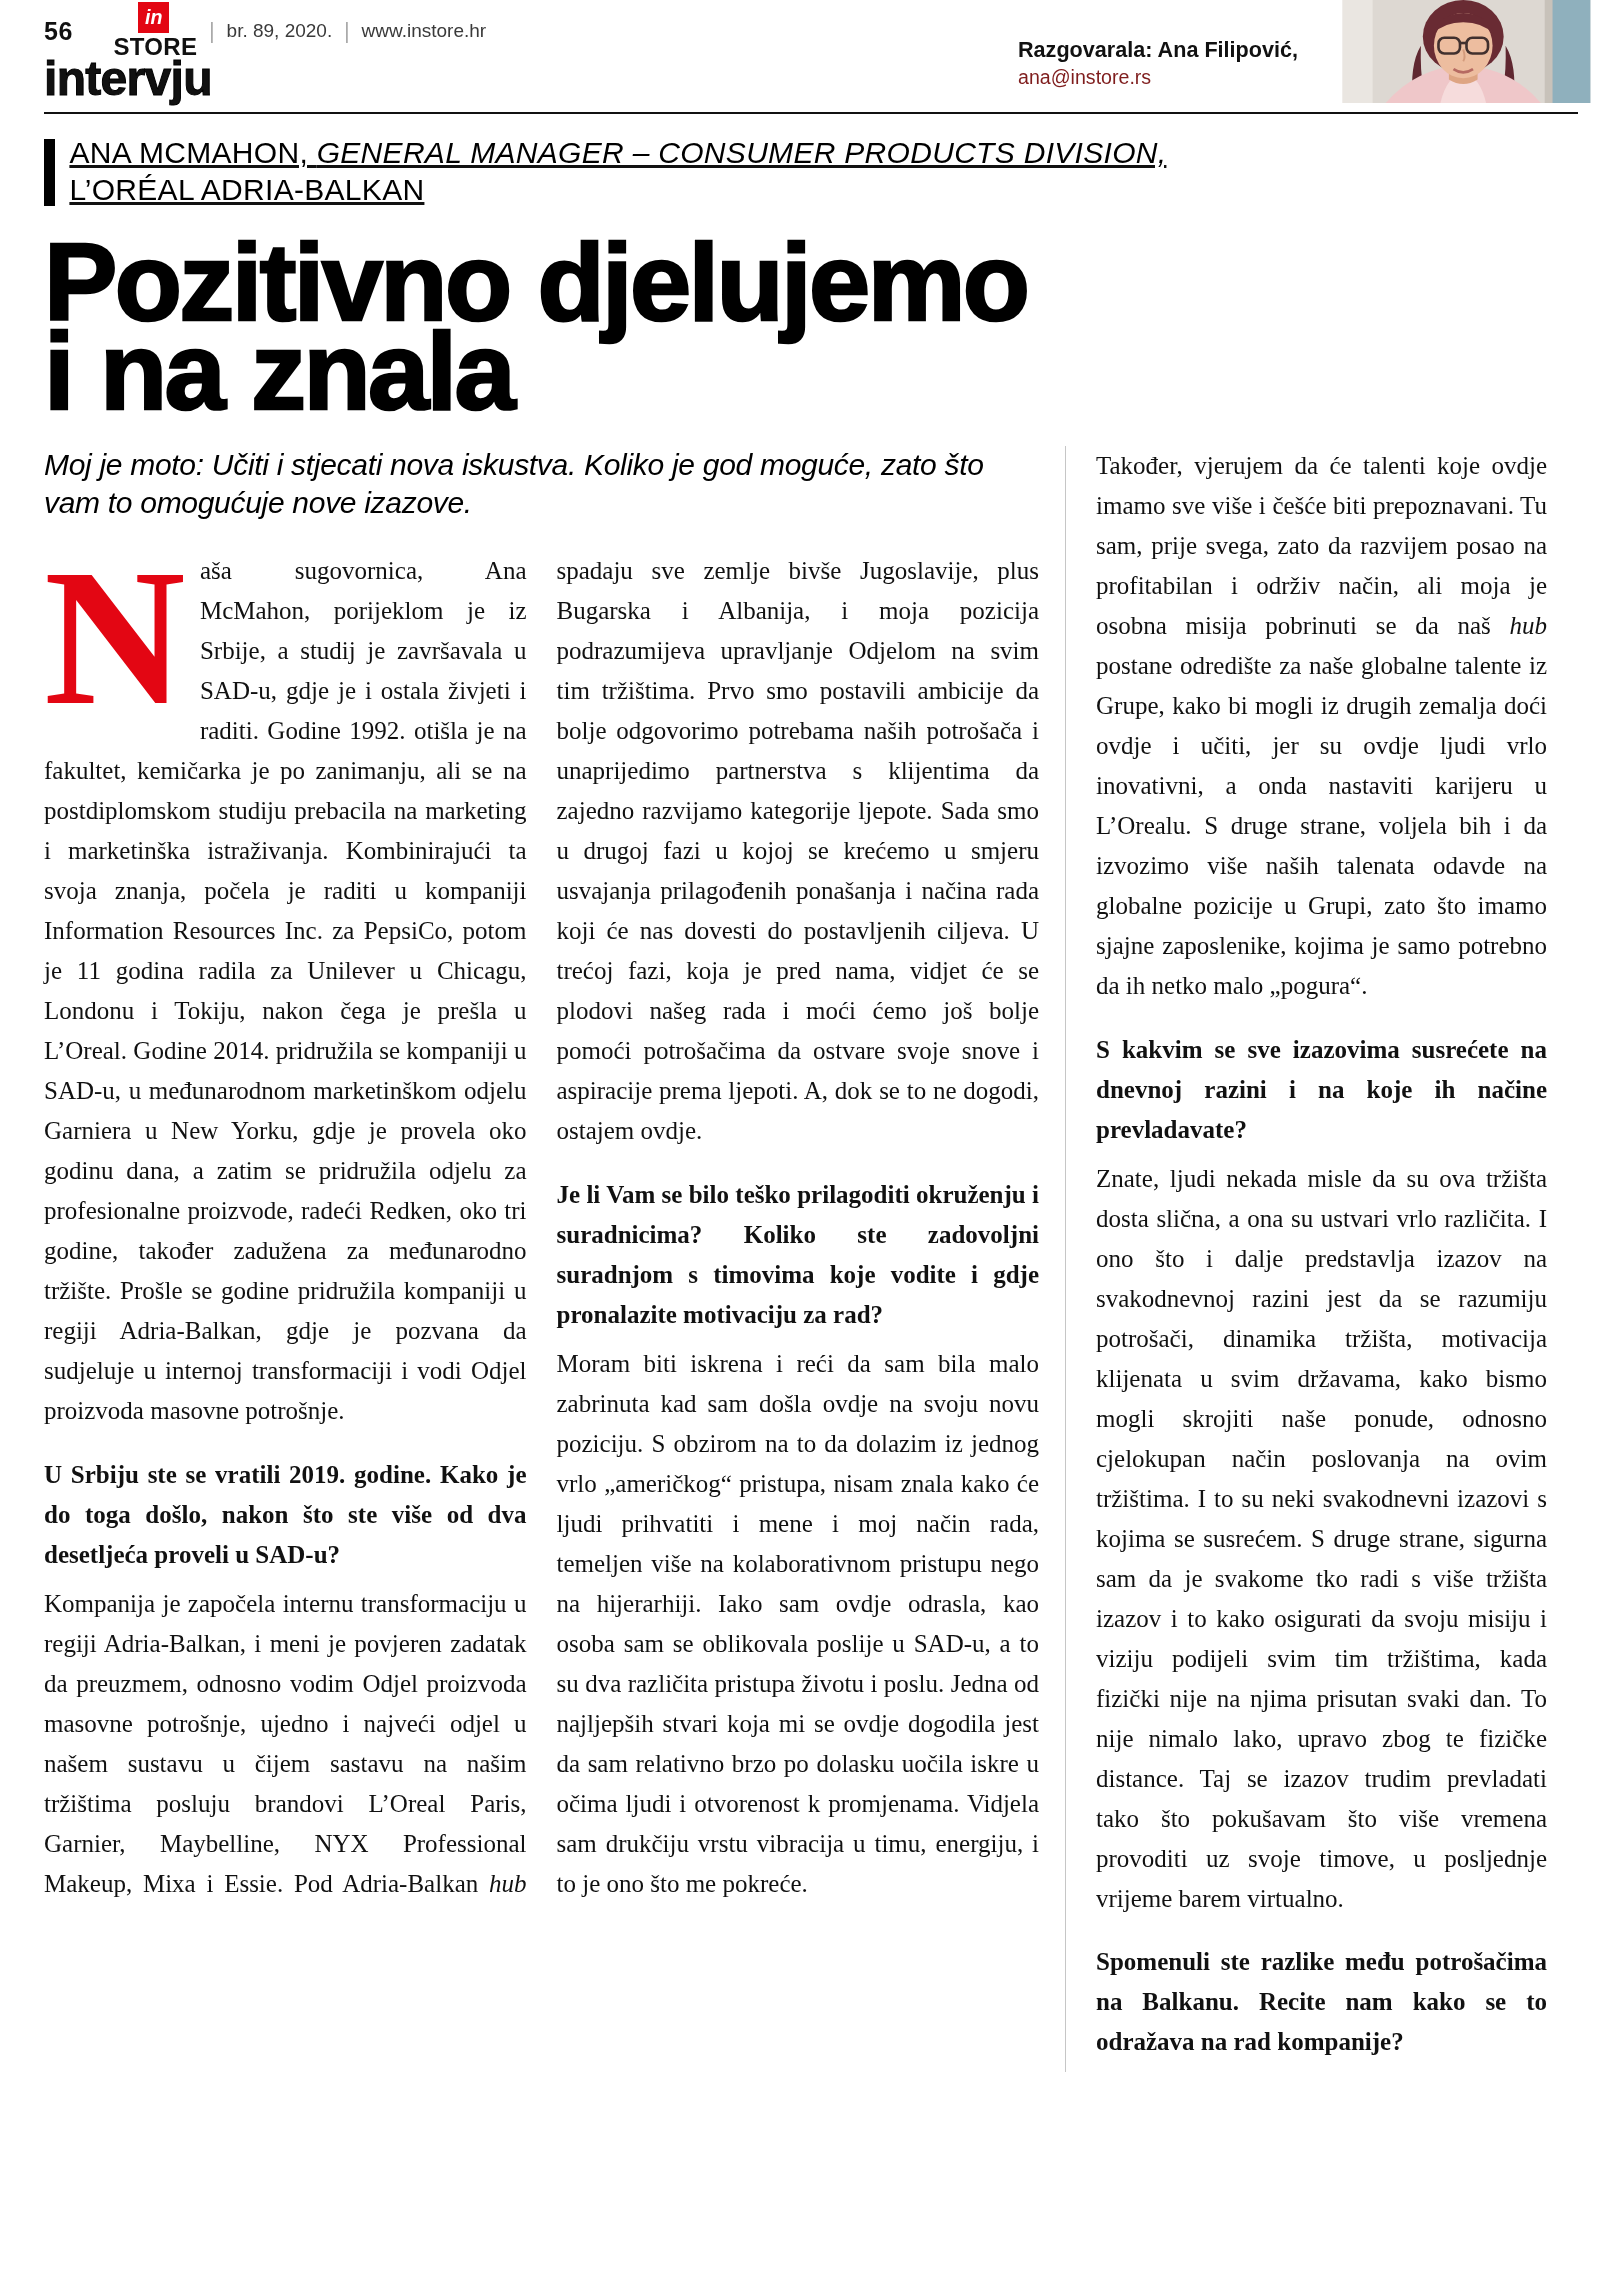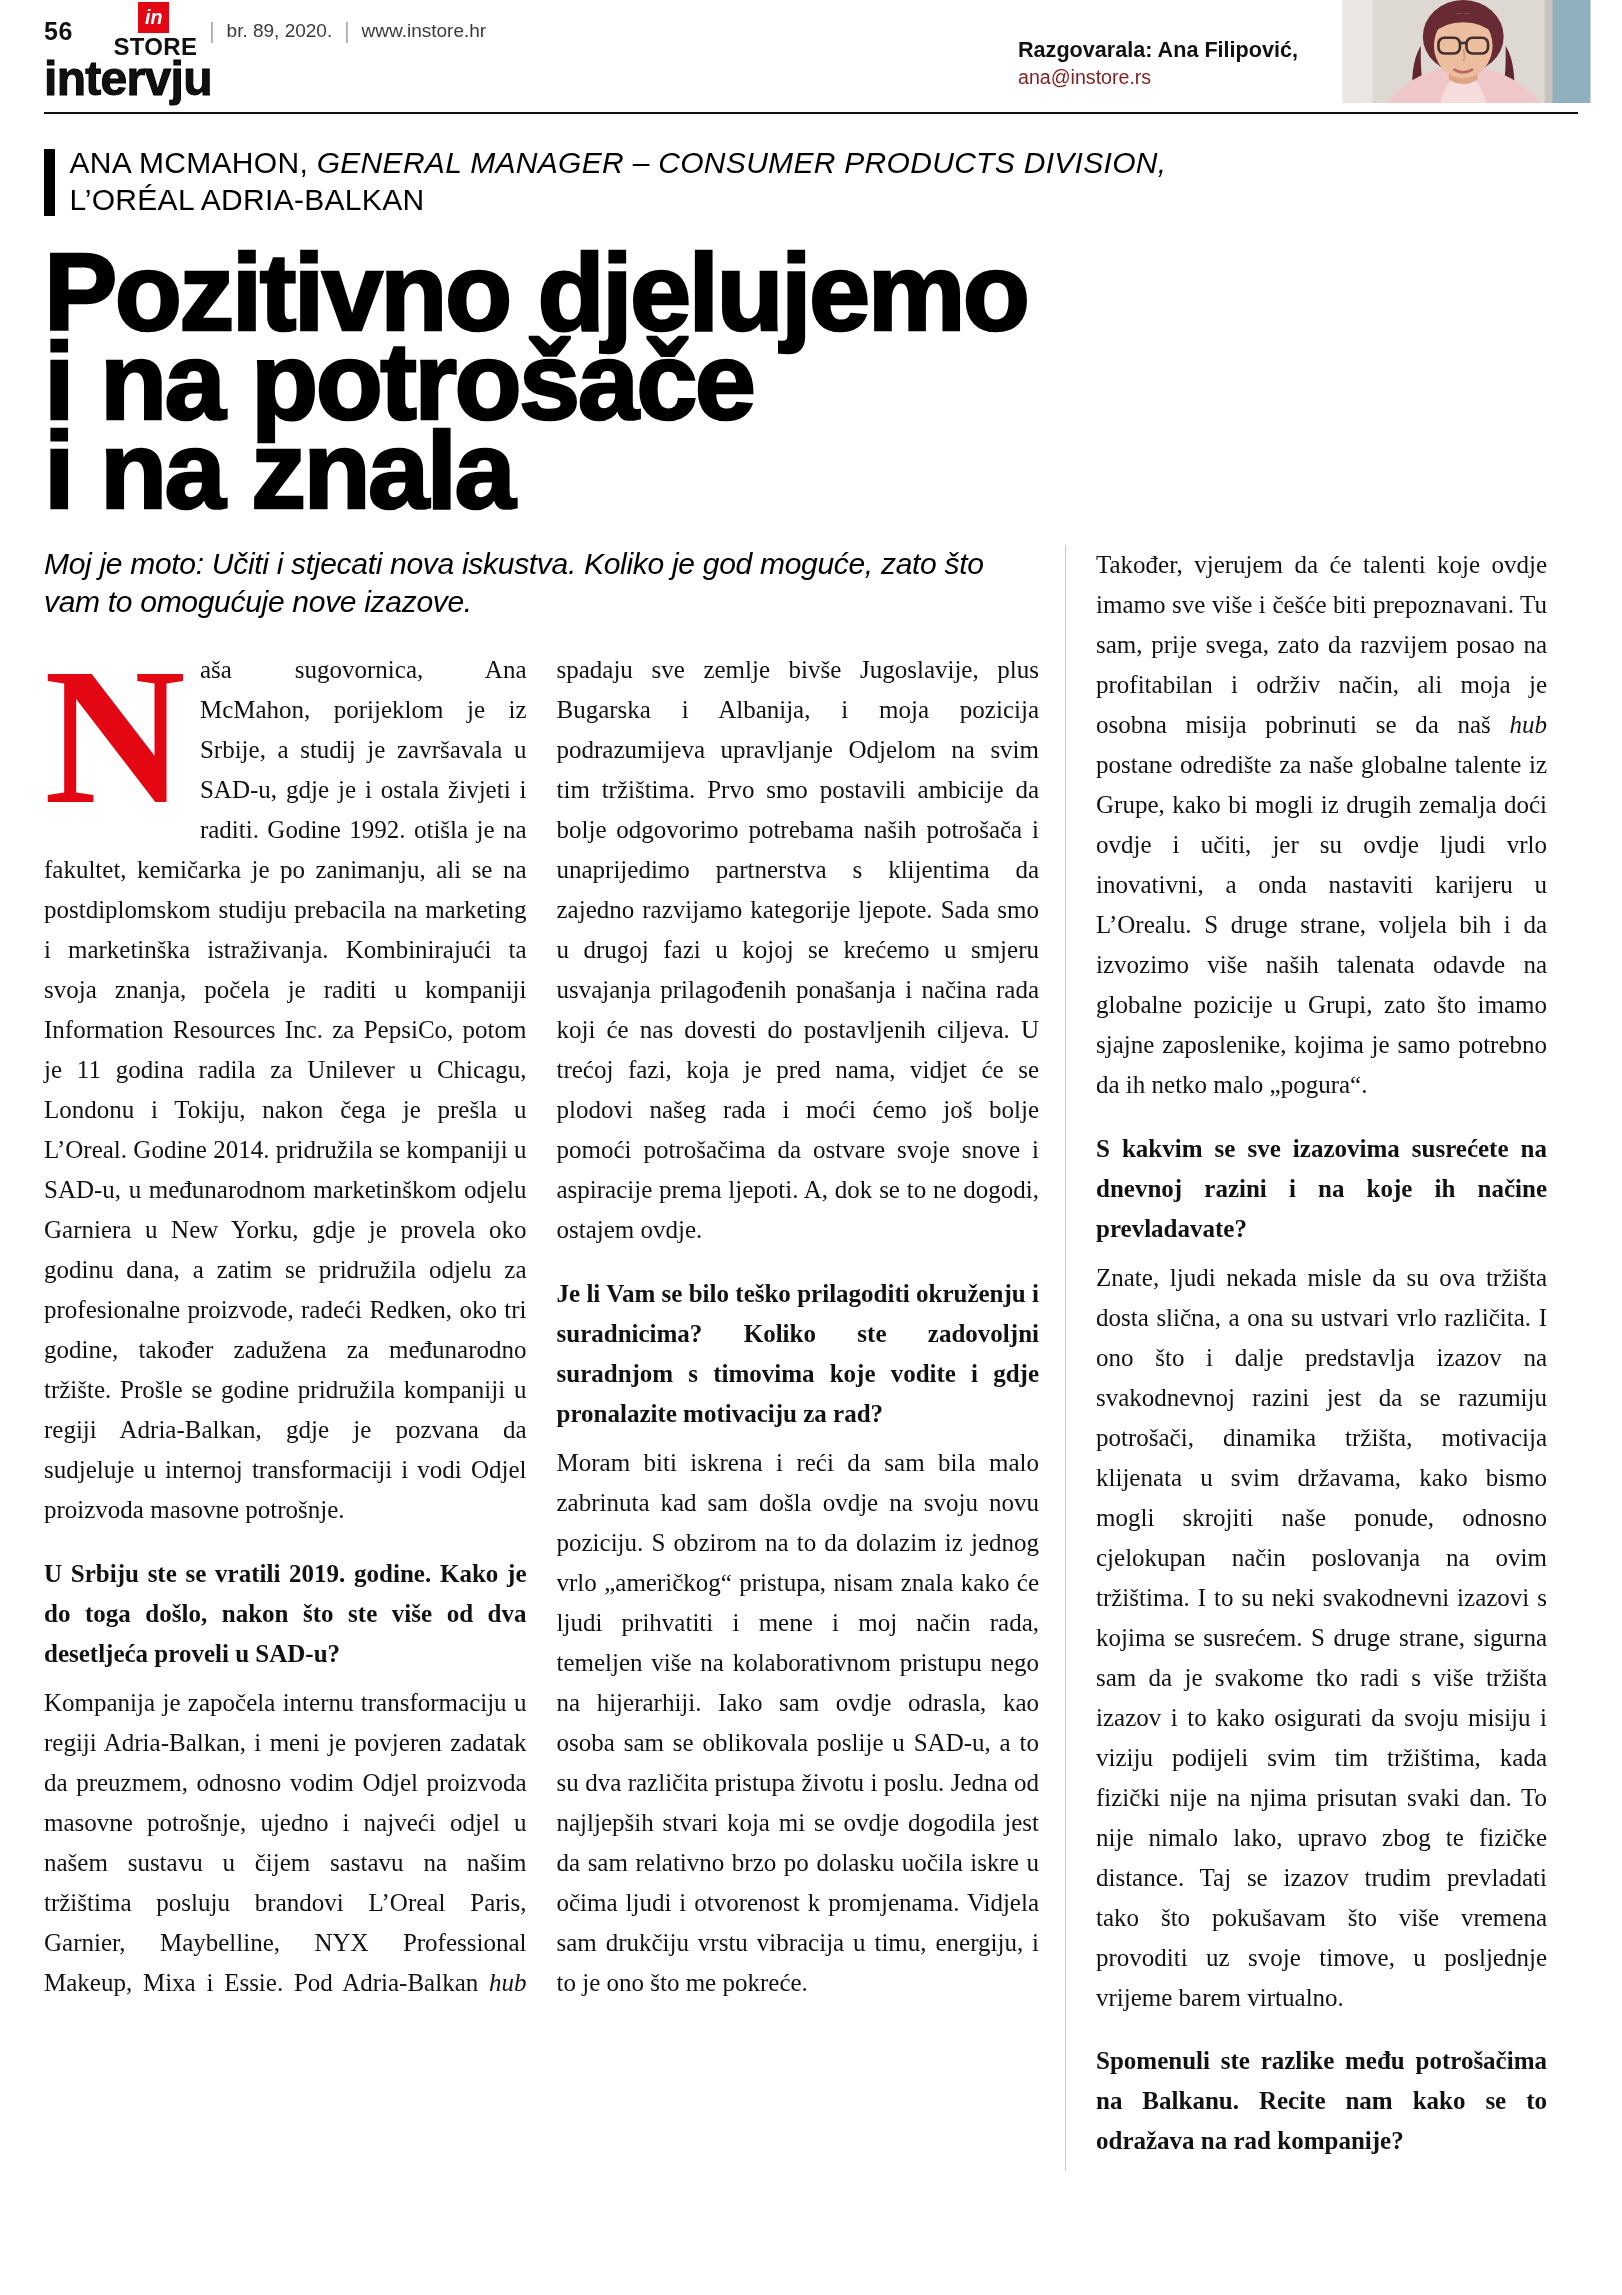--- a/index.html
+++ b/index.html
@@ -36,21 +36,21 @@
   }
   .rule { border:none; border-top:2px solid #111; margin-top:6.5px; width:1534px; }
 
   .byline { position:absolute; top:37px; right:293px; text-align:left; }
   .byline-name { font:700 21.6px "Liberation Sans", sans-serif; }
   .byline-email { font:400 19.6px "Liberation Sans", sans-serif; color:#7f1d1d; margin-top:2.6px; }
 
   .portrait { position:absolute; top:0; right:0; width:249px; height:103px; }
 
   
-  .kicker { display:flex; margin-top:30px; }
+  .kicker { display:flex; margin-top:20px;text-decoration:underline; }
   .kicker-bar { width:11px; height:67px; background:#000; margin-top:5.2px; flex:0 0 auto; }
   .kicker-lines { margin-left:14.4px; }
   .kicker-line { font:400 30px/37px "Liberation Sans", sans-serif; letter-spacing:0.3px; color:#000; }
   .kicker-line .it { font-style:italic; }
 
   
   .headline { margin-top:29px; }
   .hl {
     display:block;
     font:700 110px/89px "Liberation Sans", sans-serif;
@@ -148,21 +148,20 @@
   <div class="kicker">
     <div class="kicker-bar"></div>
     <div class="kicker-lines">
       <div class="kicker-line"><span>ANA MCMAHON, </span><span class="it">GENERAL MANAGER – CONSUMER PRODUCTS DIVISION,</span></div>
       <div class="kicker-line"><span>L’ORÉAL ADRIA-BALKAN</span></div>
     </div>
   </div>
 
   <h1 class="headline">
     <span class="hl">Pozitivno djelujemo</span>
-    <span class="hl">i na potrošače</span>
     <span class="hl">i na znala</span>
   </h1>
 
   <div class="content">
     <div class="left">
       <p class="lede">Moj je moto: Učiti i stjecati nova iskustva. Koliko je god moguće, zato što vam to omogućuje nove izazove.</p>
       <div class="twocols">
           <p class="para"><span class="dropcap">N</span><span>aša sugovornica, Ana McMahon, porijeklom je iz Srbije, a studij je završavala u SAD-u, gdje je i ostala živjeti i raditi. Godine 1992. otišla je na fakultet, kemičarka je po zanimanju, ali se na postdiplomskom studiju prebacila na marketing i marketinška istraživanja. Kombinirajući ta svoja znanja, počela je raditi u kompaniji Information Resources Inc. za PepsiCo, potom je 11 godina radila za Unilever u Chicagu, Londonu i Tokiju, nakon čega je prešla u L’Oreal. Godine 2014. pridružila se kompaniji u SAD-u, u međunarodnom marketinškom odjelu Garniera u New Yorku, gdje je provela oko godinu dana, a zatim se pridružila odjelu za profesionalne proizvode, radeći Redken, oko tri godine, također zadužena za međunarodno tržište. Prošle se godine pridružila kompaniji u regiji Adria-Balkan, gdje je pozvana da sudjeluje u internoj transformaciji i vodi Odjel proizvoda masovne potrošnje.</span></p>
           <p class="subhead"><span>U Srbiju ste se vratili 2019. godine. Kako je do toga došlo, nakon što ste više od dva desetljeća proveli u SAD-u?</span></p>
           <p class="para"><span>Kompanija je započela internu transformaciju u regiji Adria-Balkan, i meni je povjeren zadatak da preuzmem, odnosno vodim Odjel proizvoda masovne potrošnje, ujedno i najveći odjel u našem sustavu u čijem sastavu na našim tržištima posluju brandovi L’Oreal Paris, Garnier, Maybelline, NYX Professional Makeup, Mixa i Essie. Pod Adria-Balkan </span><span class="it">hub</span><span> spadaju sve zemlje bivše Jugoslavije, plus Bugarska i Albanija, i moja pozicija podrazumijeva upravljanje Odjelom na svim tim tržištima. Prvo smo postavili ambicije da bolje odgovorimo potrebama naših potrošača i unaprijedimo partnerstva s klijentima da zajedno razvijamo kategorije ljepote. Sada smo u drugoj fazi u kojoj se krećemo u smjeru usvajanja prilagođenih ponašanja i načina rada koji će nas dovesti do postavljenih ciljeva. U trećoj fazi, koja je pred nama, vidjet će se plodovi našeg rada i moći ćemo još bolje pomoći potrošačima da ostvare svoje snove i aspiracije prema ljepoti. A, dok se to ne dogodi, ostajem ovdje.</span></p>

